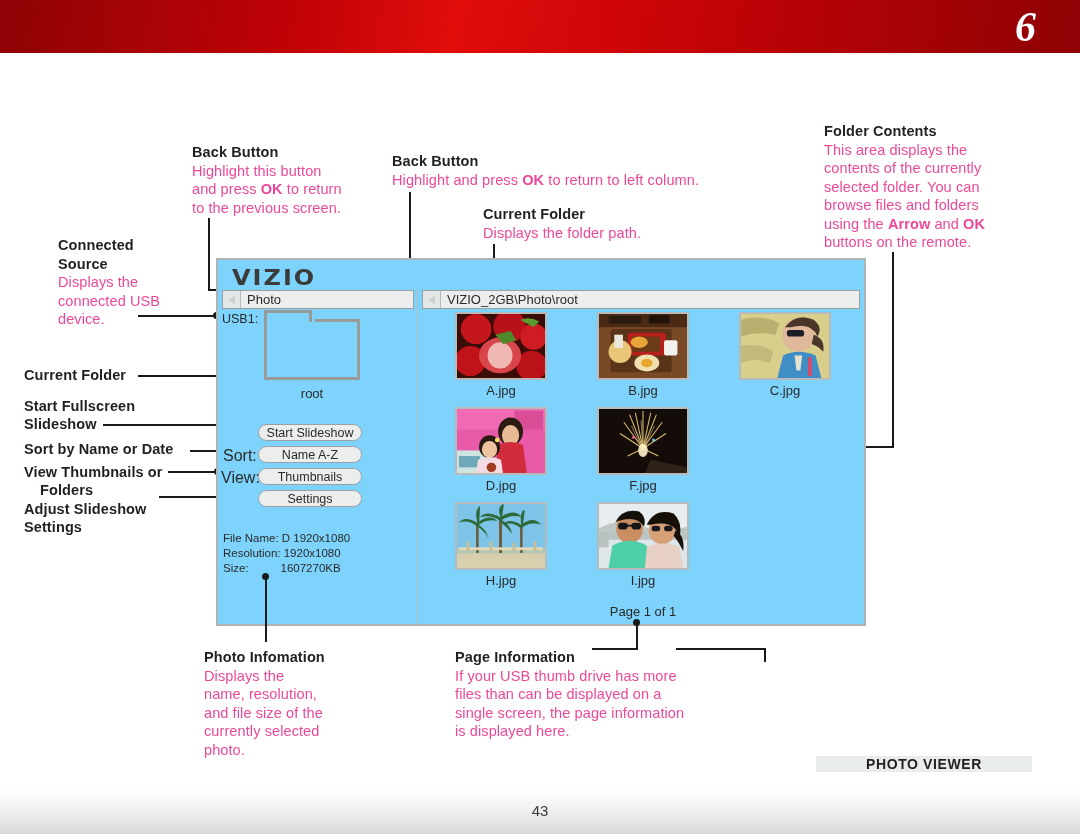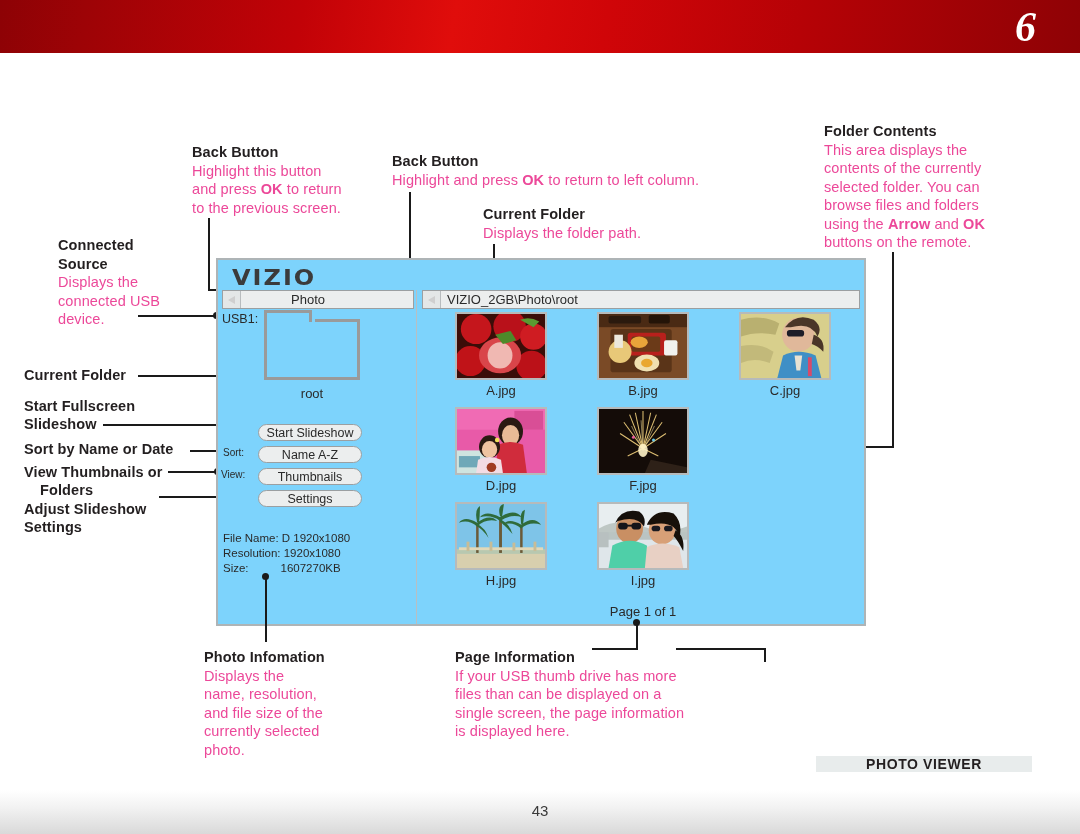--- a/index.html
+++ b/index.html
@@ -64,21 +64,21 @@
   }
   .crumb .backbtn i{
     display:block;width:0;height:0;
     border-top:4.5px solid transparent;border-bottom:4.5px solid transparent;
     border-right:7px solid #cfcfcf;
   }
   .crumb .txt{
     padding-left:6px;font-size:13px;color:#2a2a2a;white-space:nowrap;
     font-family:"Liberation Sans", sans-serif;
   }
-  #crumb-left{left:4px;top:30px;width:192px;gap:44px;}
+  #crumb-left{left:4px;top:30px;width:192px;}
   #crumb-right{left:204px;top:30px;width:438px;}
   .usb-label{
     position:absolute;left:4px;top:52px;font-size:12.5px;color:#2a2a2a;
   }
   .folder-tile{position:absolute;left:46px;top:62px;width:100px;}
   .folder-ico{
     width:96px;height:58px;box-sizing:border-box;position:relative;
     border:3px solid #9a9a9a;border-top:none;background:transparent;
   }
   .folder-ico:before{
@@ -93,21 +93,21 @@
   }
   .ctl{
     position:absolute;height:17px;border:1px solid #9b9fa1;border-radius:9px;
     background:#eceeee;display:flex;align-items:center;justify-content:center;
     font-size:12.5px;color:#2a2a2a;box-sizing:border-box;
   }
   #btn-slideshow{left:40px;top:164px;width:104px;}
   #btn-sort{left:40px;top:186px;width:104px;}
   #btn-view{left:40px;top:208px;width:104px;}
   #btn-settings{left:40px;top:230px;width:104px;}
-  .ctl-lab{position:absolute;font-size:10px;color:#2a2a2a;}
+  .ctl-lab{position:absolute;font-size:16px;color:#2a2a2a;}
   #lab-sort{left:5px;top:187px;}
   #lab-view{left:3px;top:209px;}
   .info{position:absolute;left:5px;font-size:11.5px;color:#2a2a2a;white-space:pre;}
   #info-1{top:272px;}
   #info-2{top:287px;}
   #info-3{top:302px;}
   
   .grid{position:absolute;left:212px;top:52px;width:426px;}
   .grow{display:flex;align-items:center;}
   .cell{width:142px;text-align:center;}

